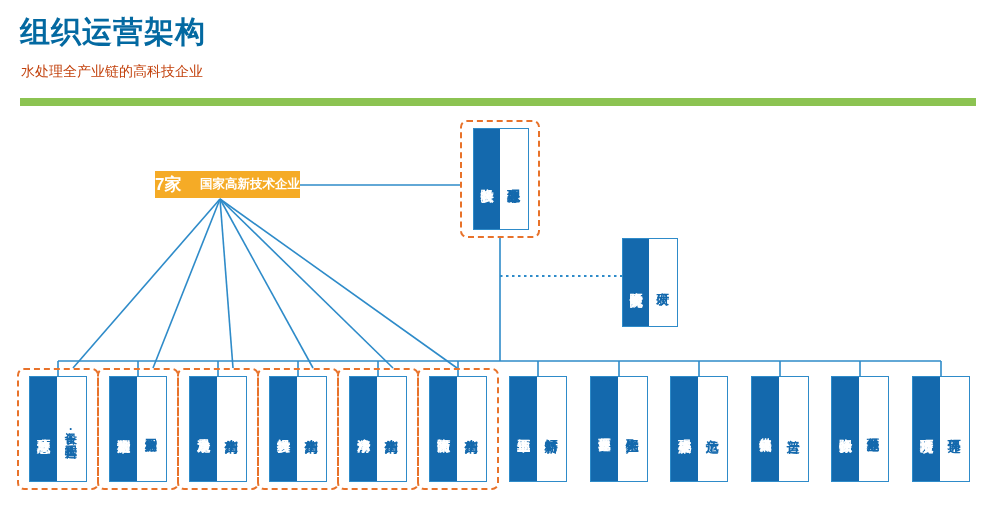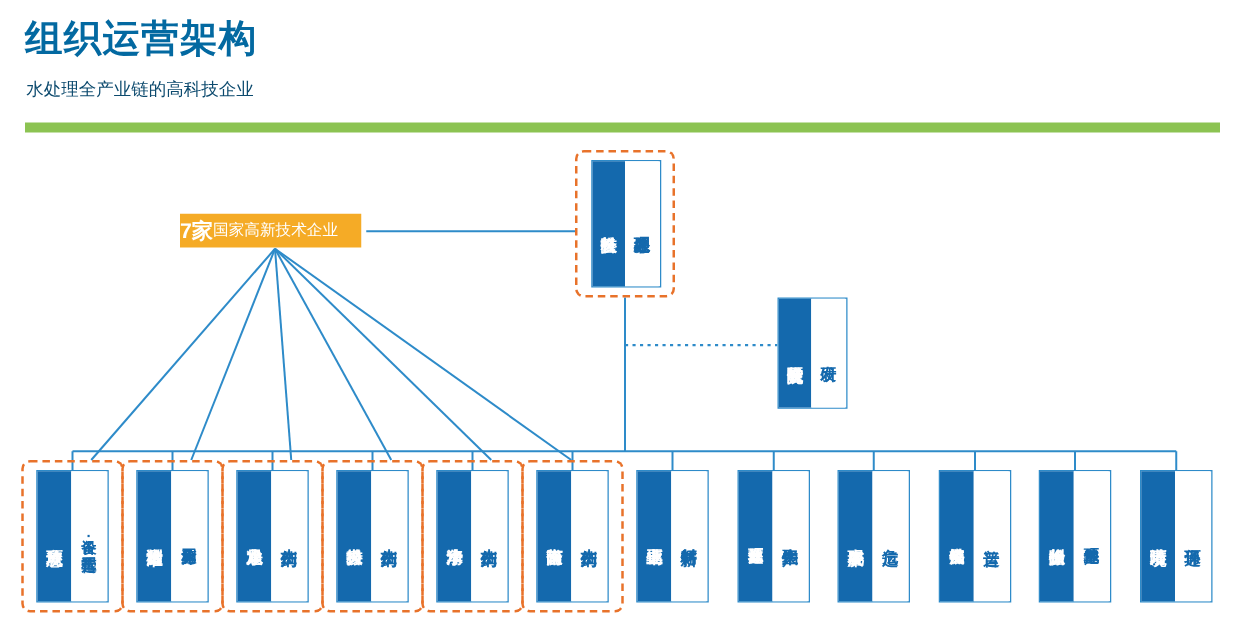--- a/index.html
+++ b/index.html
@@ -11,39 +11,39 @@
   #root{position:absolute;left:0;top:0;width:992px;height:511px;}
 
   
   .title{
     position:absolute;left:20px;top:14px;
     font-size:30px;font-weight:bold;color:#0369a1;
     letter-spacing:1px;line-height:36px;white-space:nowrap;
   }
   .subtitle{
     position:absolute;left:21px;top:62px;
-    font-size:14px;color:#0c4a6e;line-height:18px;white-space:nowrap;
+    font-size:14px;color:#c2410c;line-height:18px;white-space:nowrap;
   }
   .greenbar{
     position:absolute;left:20px;top:98px;width:956px;height:8px;
     background:#8cc352;
   }
 
   
   #lines{position:absolute;left:0;top:0;width:992px;height:511px;}
 
   
   .hibox{
-    position:absolute;left:144px;top:171px;width:145px;height:27px;
+    position:absolute;left:155px;top:171px;width:145px;height:27px;
     background:#f5ab26;color:#ffffff;
-    display:flex;align-items:center;justify-content:flex-start;
+    display:flex;align-items:center;justify-content:space-between;
     white-space:nowrap;
   }
   .hibox .num{font-size:17px;font-weight:bold;letter-spacing:0px;}
-  .hibox .txt{font-size:12.5px;font-weight:normal;letter-spacing:0px;}
+  .hibox .txt{font-size:12.5px;font-weight:bold;letter-spacing:0px;}
 
   
   .unit{position:absolute;display:flex;flex-direction:row;
         border:1.5px solid #2e8bc9;background:#ffffff;box-sizing:border-box;}
   .unit .left{
     background:#1469ad;color:#ffffff;
     display:flex;align-items:center;justify-content:center;
     box-sizing:border-box;
   }
   .unit .right{

